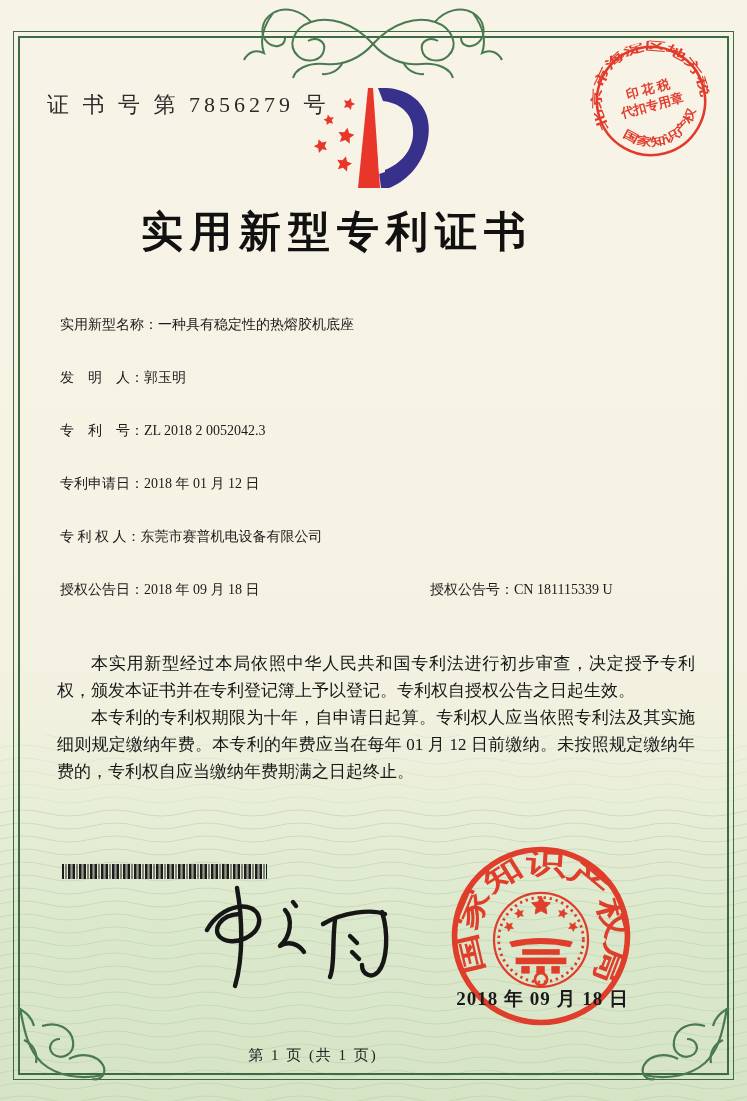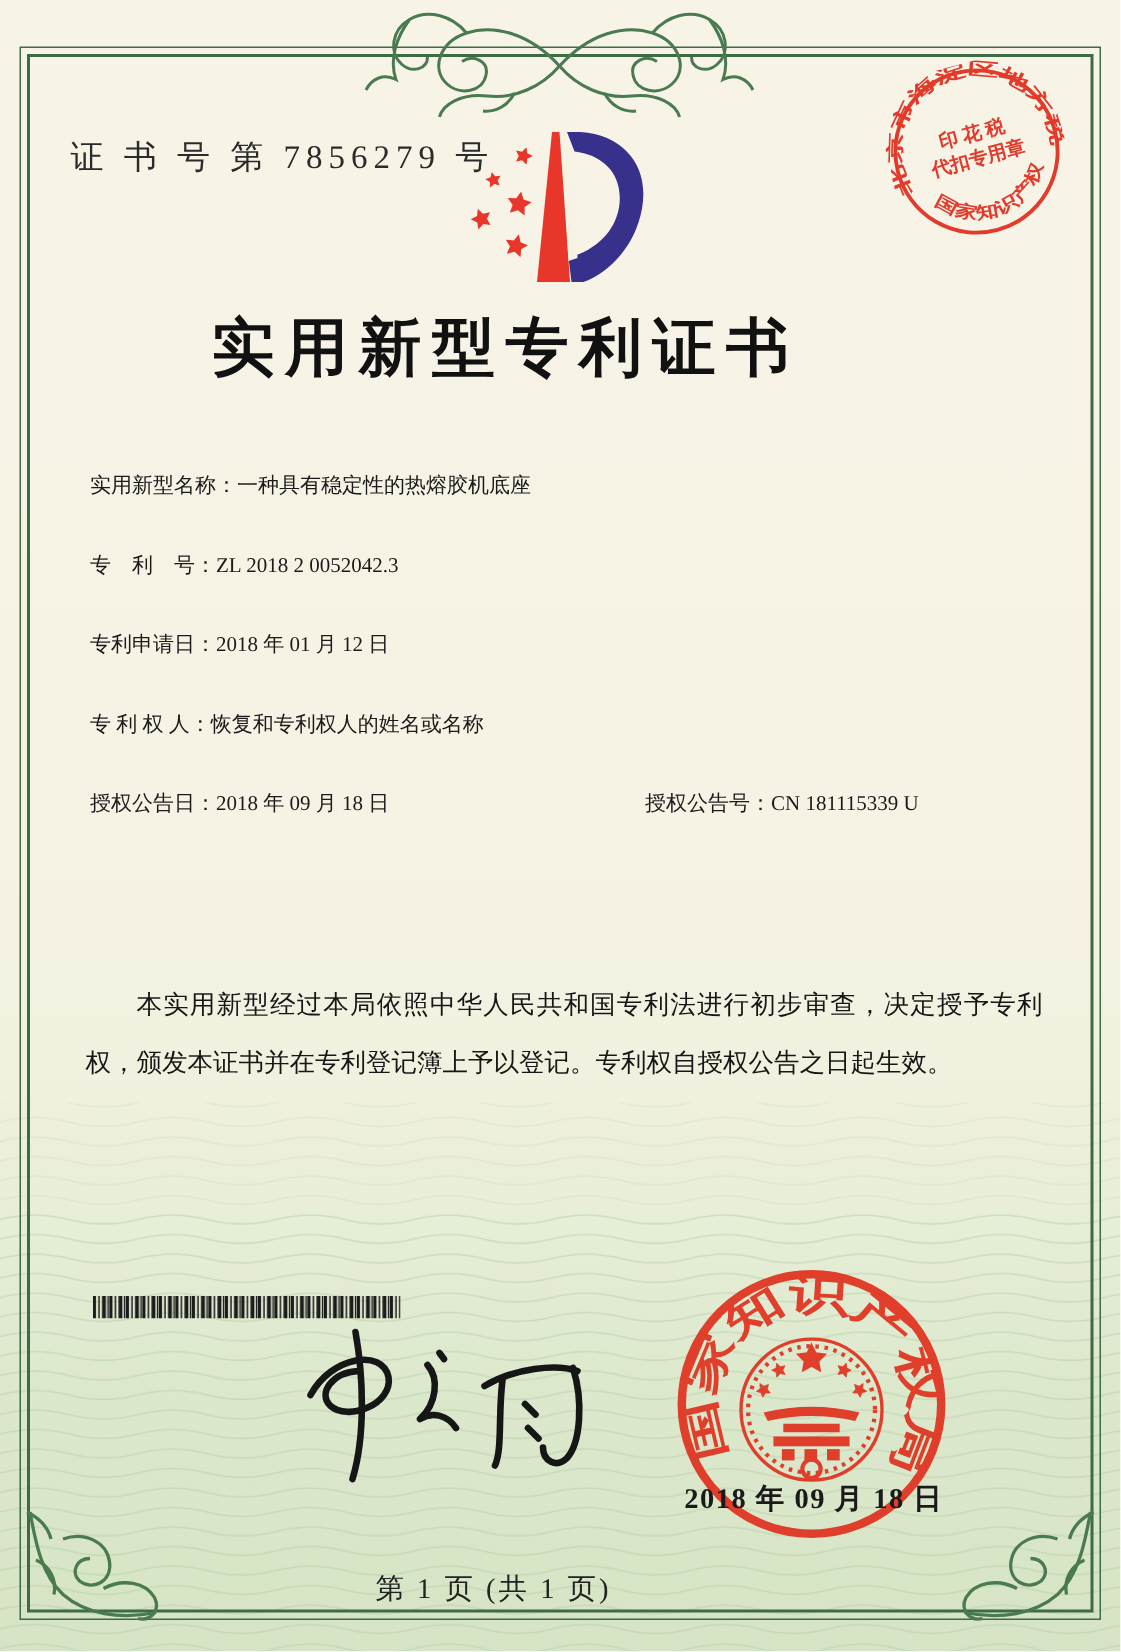--- a/index.html
+++ b/index.html
@@ -13,30 +13,30 @@
   .logo{position:absolute;left:305px;top:84px;}
   .tax-stamp{position:absolute;left:592px;top:42px;transform:rotate(-15deg);}
   .doc-title{position:absolute;left:0;top:204px;width:674px;text-align:center;
              font-size:42px;font-weight:bold;letter-spacing:7px;color:#111;}
   .fields{position:absolute;left:60px;top:312px;width:636px;font-size:14px;color:#1a1a1a;}
   .row{margin-bottom:27px;line-height:26px;}
   .row.addr{padding-left:104px;text-indent:-104px;margin-bottom:14px;}
   .row.last{position:relative;}
   .grant-no{position:absolute;left:370px;top:0;}
   .body-text{position:absolute;left:57px;top:650px;width:638px;font-size:17px;
-             line-height:39px;color:#161616;text-align:justify;}
+             line-height:27px;color:#161616;text-align:justify;}
   .body-text p{margin:0;text-indent:2em;}
   .barcode{position:absolute;left:62px;top:864px;}
   .signoff{position:absolute;left:62px;top:916px;font-size:19px;color:#1c1c1c;line-height:40px;}
   .signature{position:absolute;left:185px;top:882px;}
   .seal{position:absolute;left:447px;top:842px;}
   .seal-date{position:absolute;left:450px;top:986px;width:185px;text-align:center;
              font-size:19px;font-weight:bold;color:#1a1a1a;letter-spacing:1px;}
-  .footer{position:absolute;left:16px;top:1046px;width:626px;text-align:center;
-          font-size:19px;color:#222;letter-spacing:2px;}
+  .footer{position:absolute;left:0;top:1046px;width:626px;text-align:center;
+          font-size:15px;color:#222;letter-spacing:2px;}
   .orn-top{position:absolute;left:243px;top:4px;}
   .orn-bl{position:absolute;left:14px;top:1002px;}
   .orn-br{position:absolute;left:638px;top:1002px;transform:scaleX(-1);}
   svg text{font-family:"Liberation Serif","DejaVu Serif",serif;}
 </style>
 </head>
 <body>
 
 <div class="page">
 
@@ -115,31 +115,33 @@
     </g>
     <path fill="#37318c" d="M73,4 L82,4 C112,6 128,28 123,55 C118,83 98,99 84,104 L76,104 L74,88
       C94,82 106,69 108,52 C110,31 96,19 78,17 Z"></path>
     <path fill="#f6f2e4" d="M76,15 L80,88 L74,90 L70,15 Z"></path>
   </svg>
 
   <div class="doc-title">实用新型专利证书</div>
 
   <div class="fields">
     <div class="row"><span>实用新型名称：</span><span>一种具有稳定性的热熔胶机底座</span></div>
+    <div class="row"><span>发　明　人：</span><span>郭玉明</span></div>
     <div class="row"><span>专　利　号：</span><span>ZL 2018 2 0052042.3</span></div>
     <div class="row"><span>专利申请日：</span><span>2018 年 01 月 12 日</span></div>
-    <div class="row"><span>专 利 权 人：</span><span>恢复和专利权人的姓名或名称</span></div>
+    <div class="row"><span>专 利 权 人：</span><span>东莞市赛普机电设备有限公司</span></div>
     <div class="row last">
       <span>授权公告日：</span><span>2018 年 09 月 18 日</span>
       <span class="grant-no"><span>授权公告号：</span><span>CN 181115339 U</span></span>
     </div>
   </div>
 
   <div class="body-text">
     <p>本实用新型经过本局依照中华人民共和国专利法进行初步审查，决定授予专利权，颁发本证书并在专利登记簿上予以登记。专利权自授权公告之日起生效。</p>
+    <p>本专利的专利权期限为十年，自申请日起算。专利权人应当依照专利法及其实施细则规定缴纳年费。本专利的年费应当在每年 01 月 12 日前缴纳。未按照规定缴纳年费的，专利权自应当缴纳年费期满之日起终止。</p>
   </div>
 
   <svg class="barcode" width="205" height="15" viewBox="0 0 205 15">
     <rect x="0" y="0" width="205" height="15" fill="url(#bc)"></rect>
   </svg>
 
 
   <svg class="signature" width="215" height="110" viewBox="0 0 215 110">
     <g stroke="#161616" stroke-width="4.4" fill="none" stroke-linecap="round" stroke-linejoin="round">
       <path d="M22,48 C36,22 70,17 74,36 C77,54 47,66 35,55 C27,47 36,33 54,32"></path>

